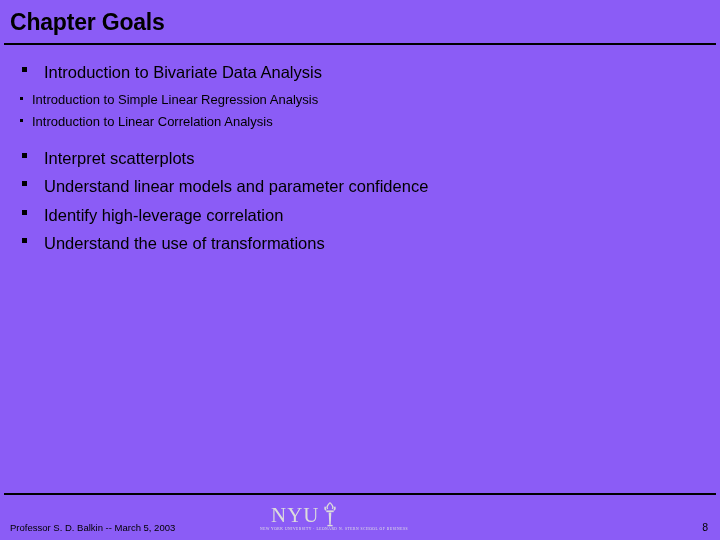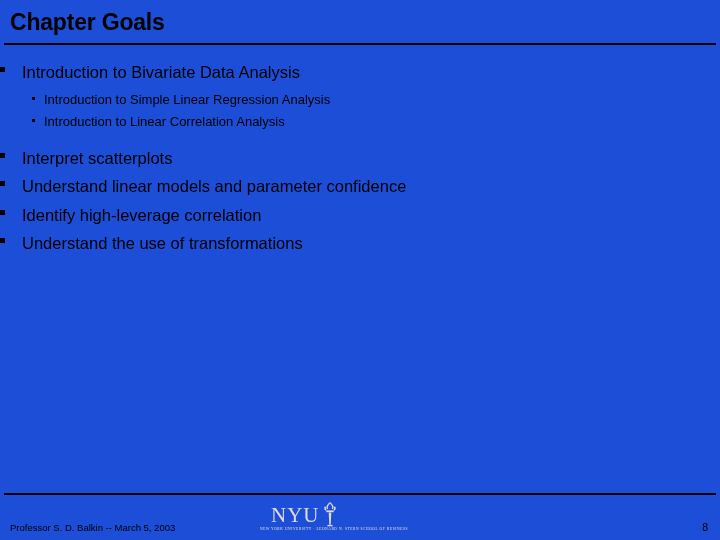--- a/index.html
+++ b/index.html
@@ -15,21 +15,21 @@
     font-family: "Liberation Sans", sans-serif;
     color: #000000;
     -webkit-font-smoothing: none;
   }
 
   .slide {
     position: absolute;
     inset: 0;
     width: 720px;
     height: 540px;
-    background: #1d4ed8;
+    background: #8b5cf6;
   }
 
   
   .title {
     position: absolute;
     left: 10px;
     top: 8px;
     font-size: 23px;
     font-weight: bold;
     letter-spacing: -0.2px;
@@ -51,20 +51,21 @@
     position: absolute;
     left: 0;
     top: 58px;
     width: 720px;
   }
 
   .bullet-l1 {
     position: relative;
     display: flex;
     align-items: flex-start;
+    padding-left: 22px;
     margin: 0 0 0 0;
     font-size: 16.5px;
     line-height: 28.5px;
     color: #000000;
   }
   .bullet-l1 .mark {
     width: 22px;
     flex: 0 0 22px;
     font-size: 11px;
     line-height: 28.5px;
@@ -86,21 +87,21 @@
     padding-right: 6px;
   }
 
   .sub-list {
     margin: 2px 0 6px 0;
     padding: 0;
   }
   .bullet-l2 {
     display: flex;
     align-items: flex-start;
-    padding-left: 32px;
+    padding-left: 20px;
     font-size: 13px;
     line-height: 22px;
     color: #000000;
   }
   .bullet-l2 .mark {
     width: 12px;
     flex: 0 0 12px;
     font-size: 13px;
     line-height: 22px;
   }

